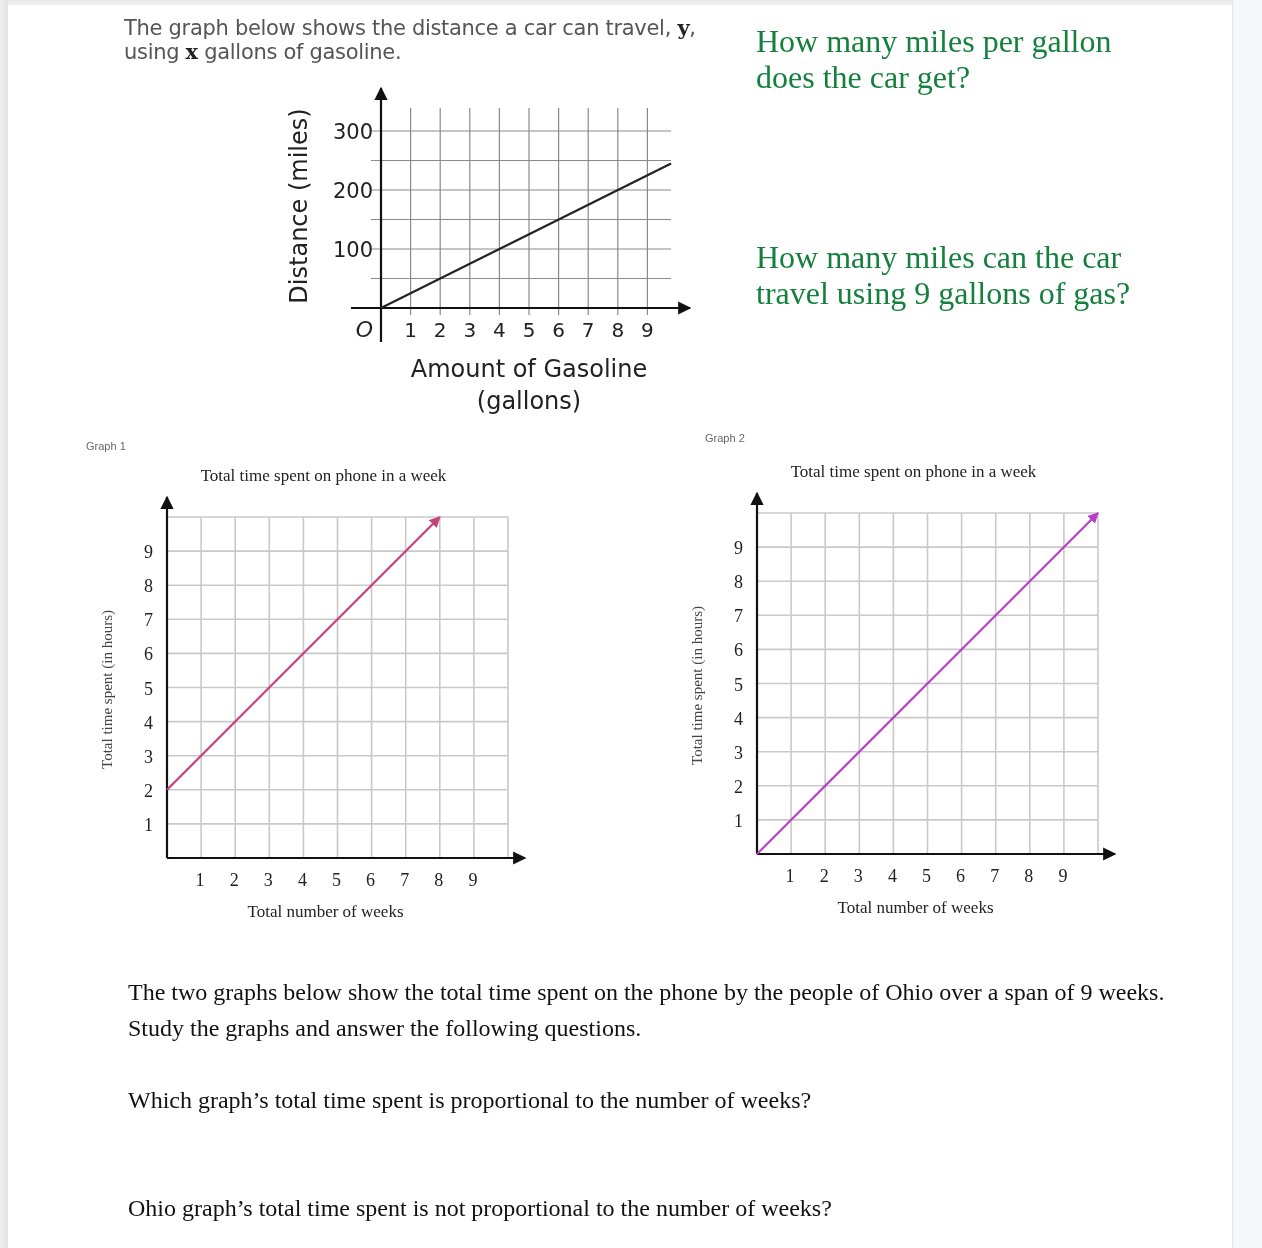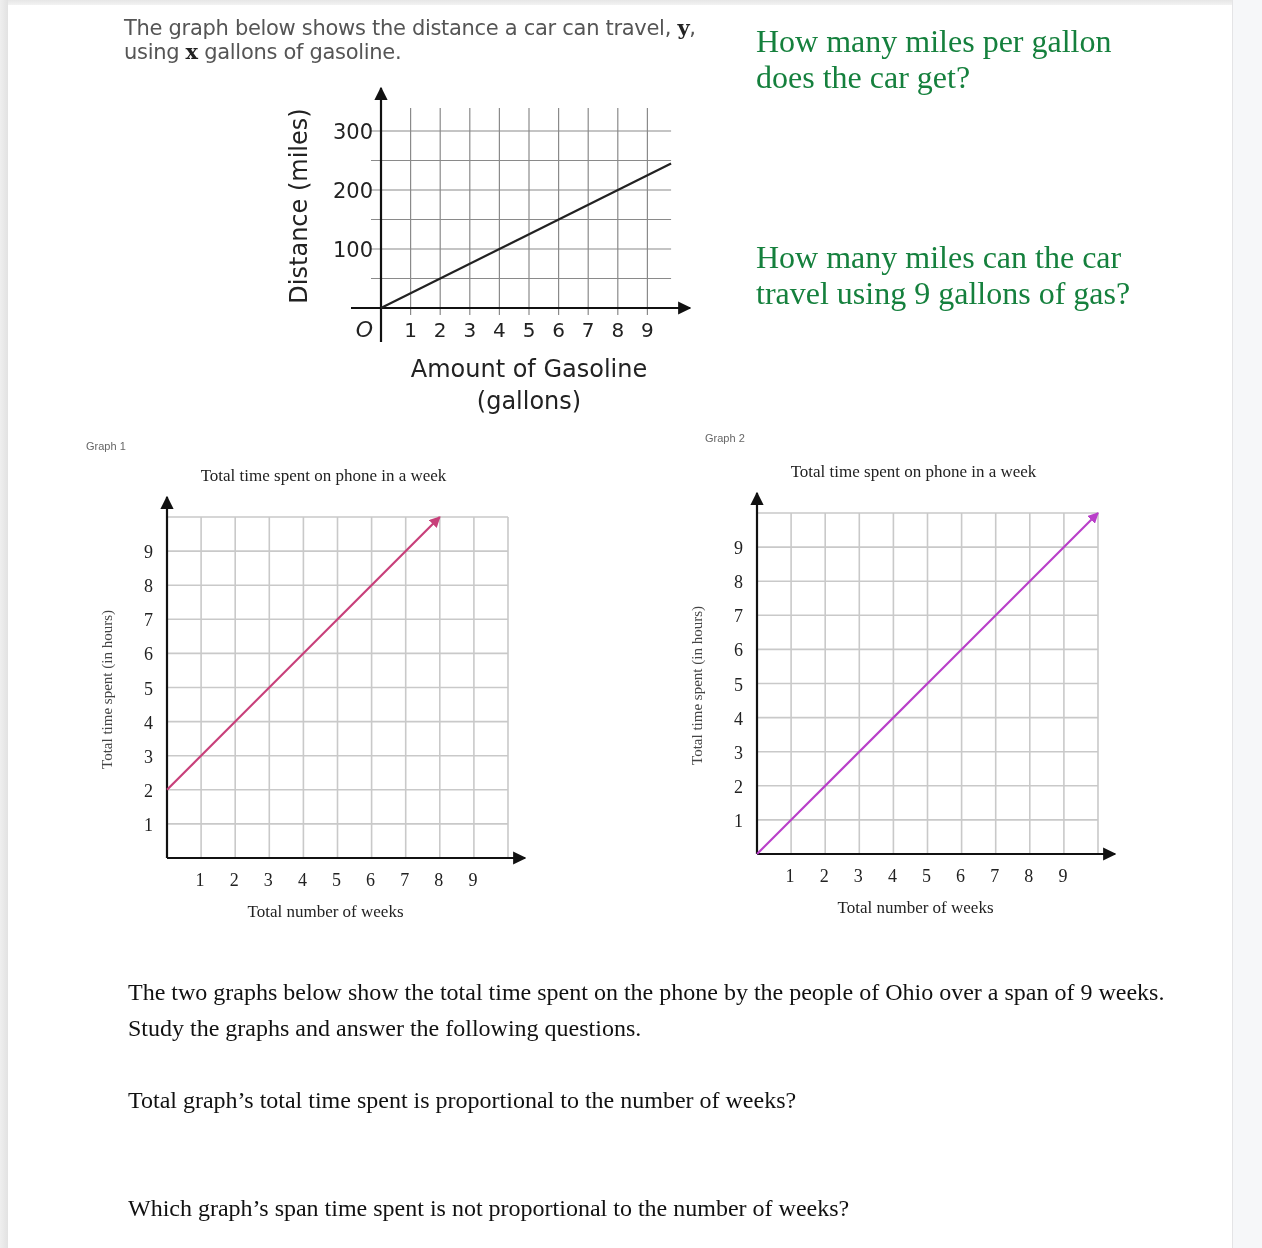--- a/index.html
+++ b/index.html
@@ -49,22 +49,22 @@
 
 <div class="intro"><span>The graph below shows the distance a car can travel, </span><b>y</b><span>, using </span><b>x</b><span> gallons of gasoline.</span></div>
 
 <div class="question" id="q-mpg">How many miles per gallon does the car get?</div>
 <div class="question" id="q-9gal">How many miles can the car travel using 9 gallons of gas?</div>
 
 <div class="graph-tag" id="g1-tag">Graph 1</div>
 <div class="graph-tag" id="g2-tag">Graph 2</div>
 
 <div class="para" id="para-intro">The two graphs below show the total time spent on the phone by the people of Ohio over a span of 9 weeks. Study the graphs and answer the following questions.</div>
-<div class="para" id="para-q1">Total graph’s total time spent is proportional to the number of weeks?</div>
-<div class="para" id="para-q2">Which graph’s span time spent is not proportional to the number of weeks?</div>
+<div class="para" id="para-q1">Which graph’s total time spent is proportional to the number of weeks?</div>
+<div class="para" id="para-q2">Ohio graph’s total time spent is not proportional to the number of weeks?</div>
 
 <svg class="chart" id="charts-svg" width="1262" height="1248">
   <defs>
     <marker id="arrow-black" viewBox="0 0 10 10" refX="9" refY="5" markerWidth="6" markerHeight="6" orient="auto-start-reverse">
       <path d="M0,0 L10,5 L0,10 z" fill="#111"></path>
     </marker>
     <marker id="arrow-g1" viewBox="0 0 10 10" refX="9" refY="5" markerWidth="5" markerHeight="5" orient="auto">
       <path d="M0,0 L10,5 L0,10 z" fill="#c8407a"></path>
     </marker>
     <marker id="arrow-g2" viewBox="0 0 10 10" refX="9" refY="5" markerWidth="5" markerHeight="5" orient="auto">

